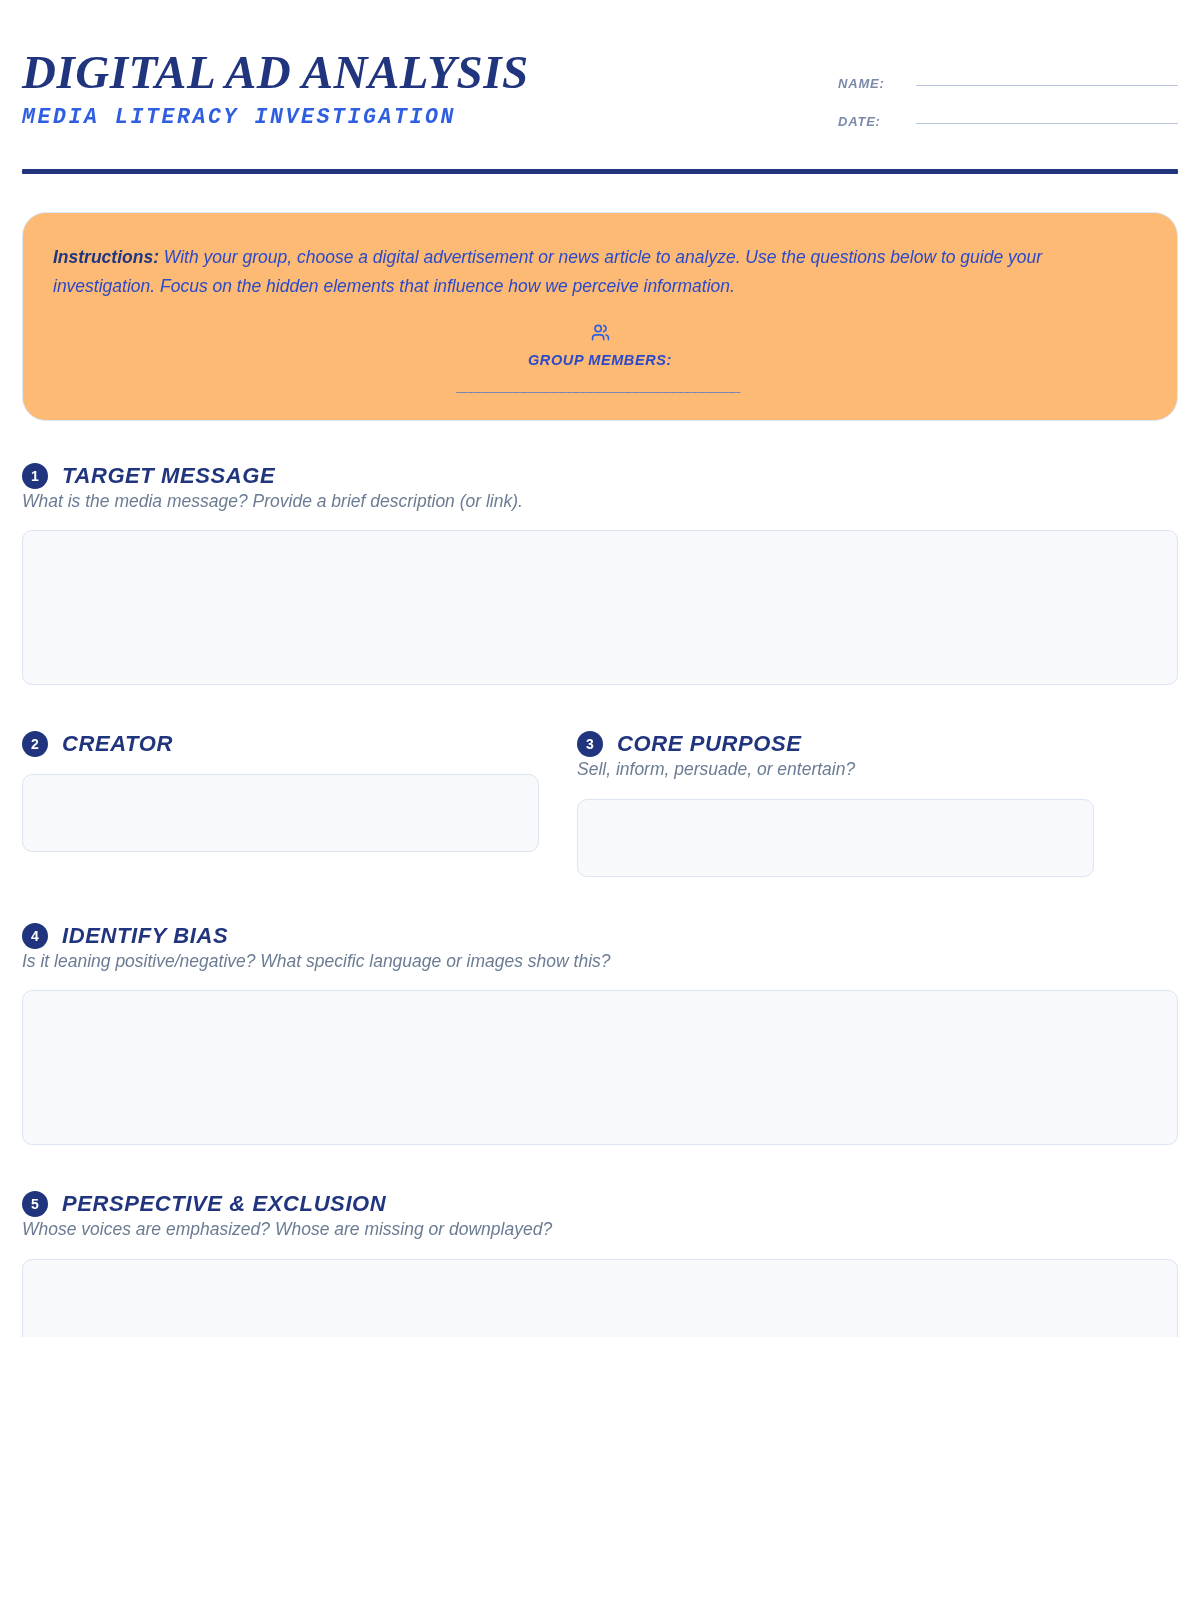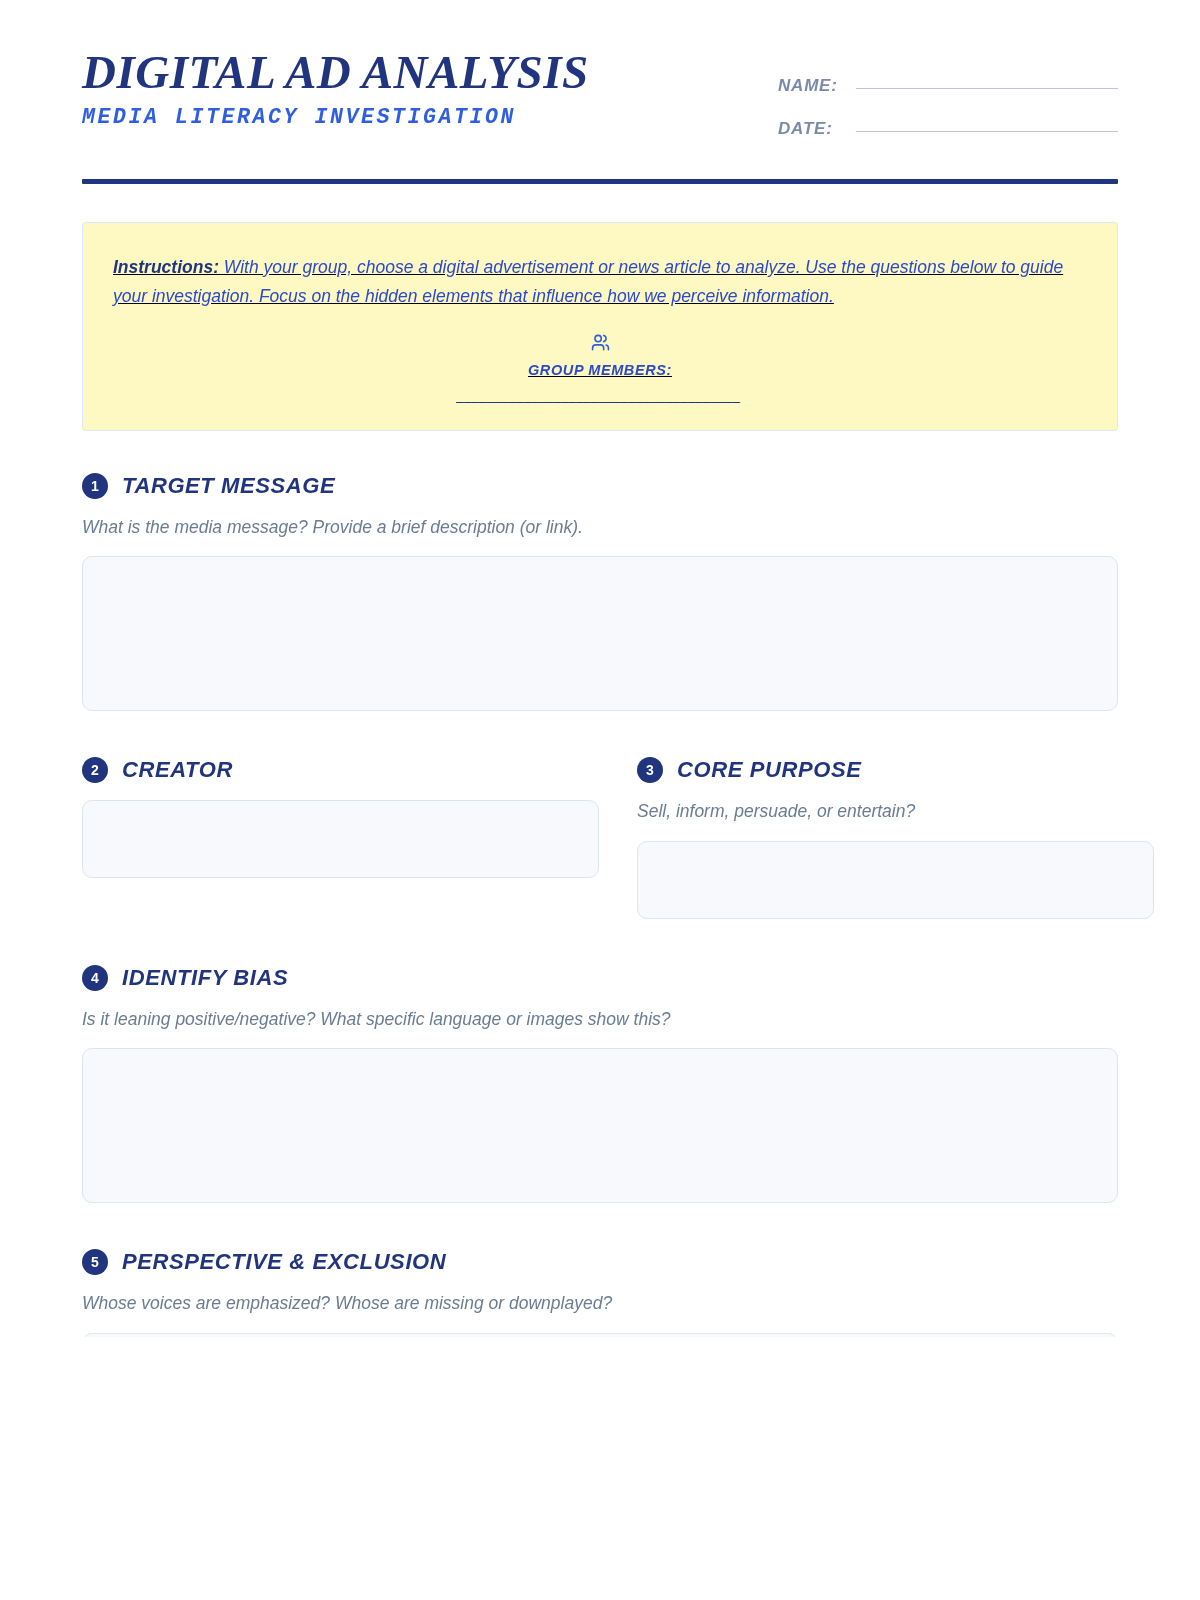--- a/index.html
+++ b/index.html
@@ -10,21 +10,21 @@
     background: #ffffff;
     font-family: "Liberation Sans", sans-serif;
     overflow: hidden;
   }
 
   .page {
     position: relative;
     width: 1200px;
     height: 1337px;
     background: #ffffff;
-    padding: 0 82px;
+    padding: 0 22px;
     overflow: hidden;
   }
 
   
   .header {
     display: flex;
     align-items: flex-start;
     justify-content: space-between;
     padding-top: 46px;
   }
@@ -58,21 +58,21 @@
     width: 340px;
   }
 
   .meta-row {
     display: flex;
     align-items: baseline;
     margin-bottom: 23px;
   }
 
   .meta-label {
-    font-size: 17px;
+    font-size: 13px;
     font-weight: 700;
     font-style: italic;
     color: #7a8aa8;
     letter-spacing: 0.8px;
     white-space: nowrap;
     width: 72px;
   }
 
   .meta-line {
     flex: 1;
@@ -86,25 +86,24 @@
   .header-rule {
     margin-top: 17px;
     height: 5px;
     background: #21357e;
     border-radius: 1px;
   }
 
   
   .instructions {
     margin-top: 38px;
-    background: #fef9c3;
+    background: #fdba74;
     border: 1px solid #dbe6fa;
-    border-radius: 4px;
+    border-radius: 24px;
     padding: 30px 30px 26px 30px;
-    text-decoration: underline;
   }
 
   .instructions-text {
     font-size: 17.5px;
     font-style: italic;
     color: #2b49c9;
     line-height: 1.65;
   }
 
   .instructions-text b {
@@ -175,21 +174,20 @@
   .sec-title {
     font-size: 22px;
     font-weight: 700;
     font-style: italic;
     color: #21357e;
     letter-spacing: 0.6px;
     white-space: nowrap;
   }
 
   .sec-prompt {
-    margin-top: 16px;
     font-size: 17.5px;
     font-style: italic;
     color: #6b7c93;
     line-height: 1.4;
   }
 
   .answer-box {
     margin-top: 17px;
     background: #f7f9fc;
     border: 1px solid #dde5f0;

